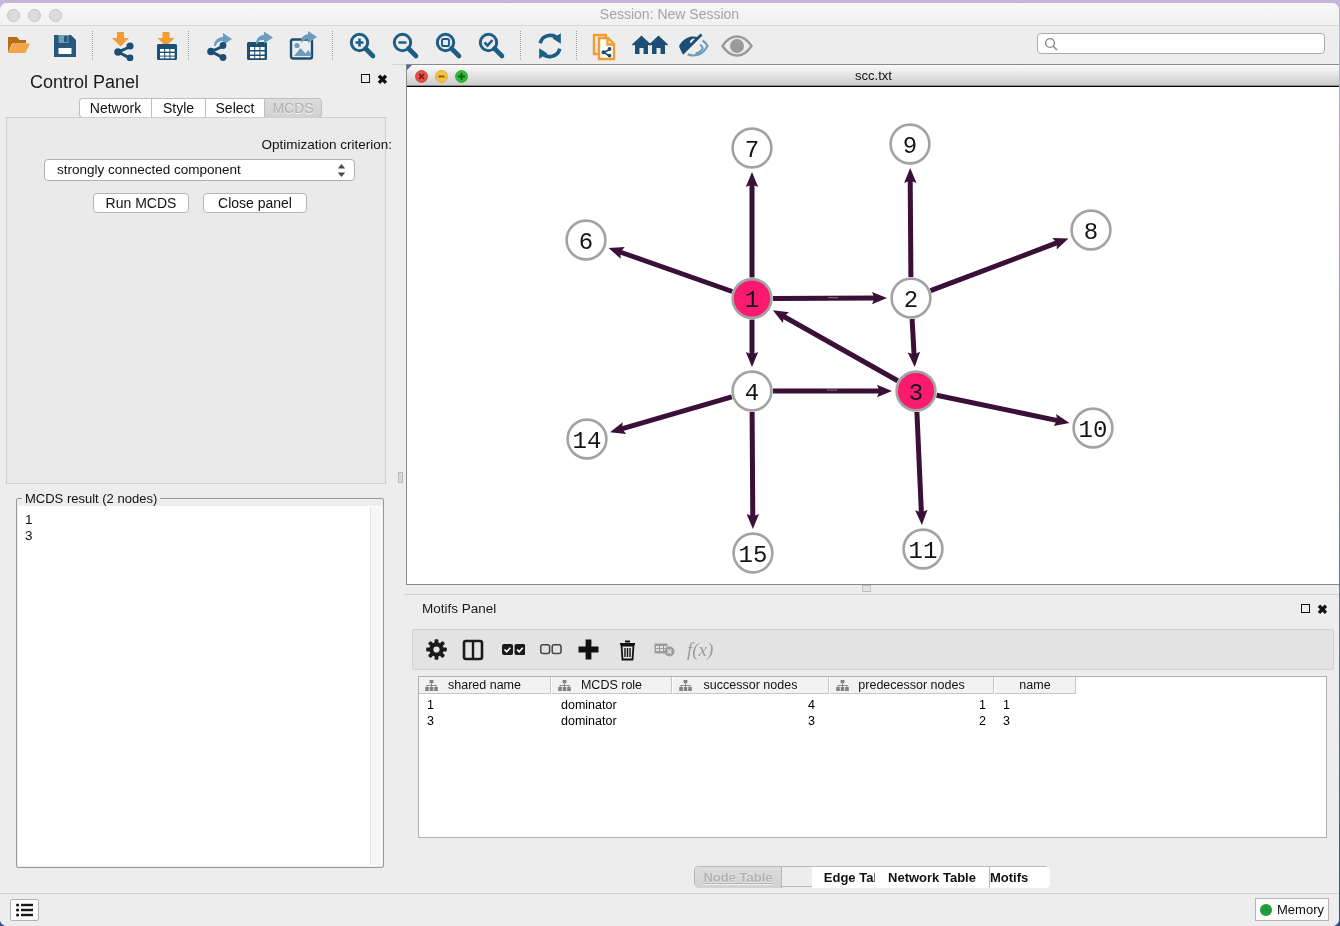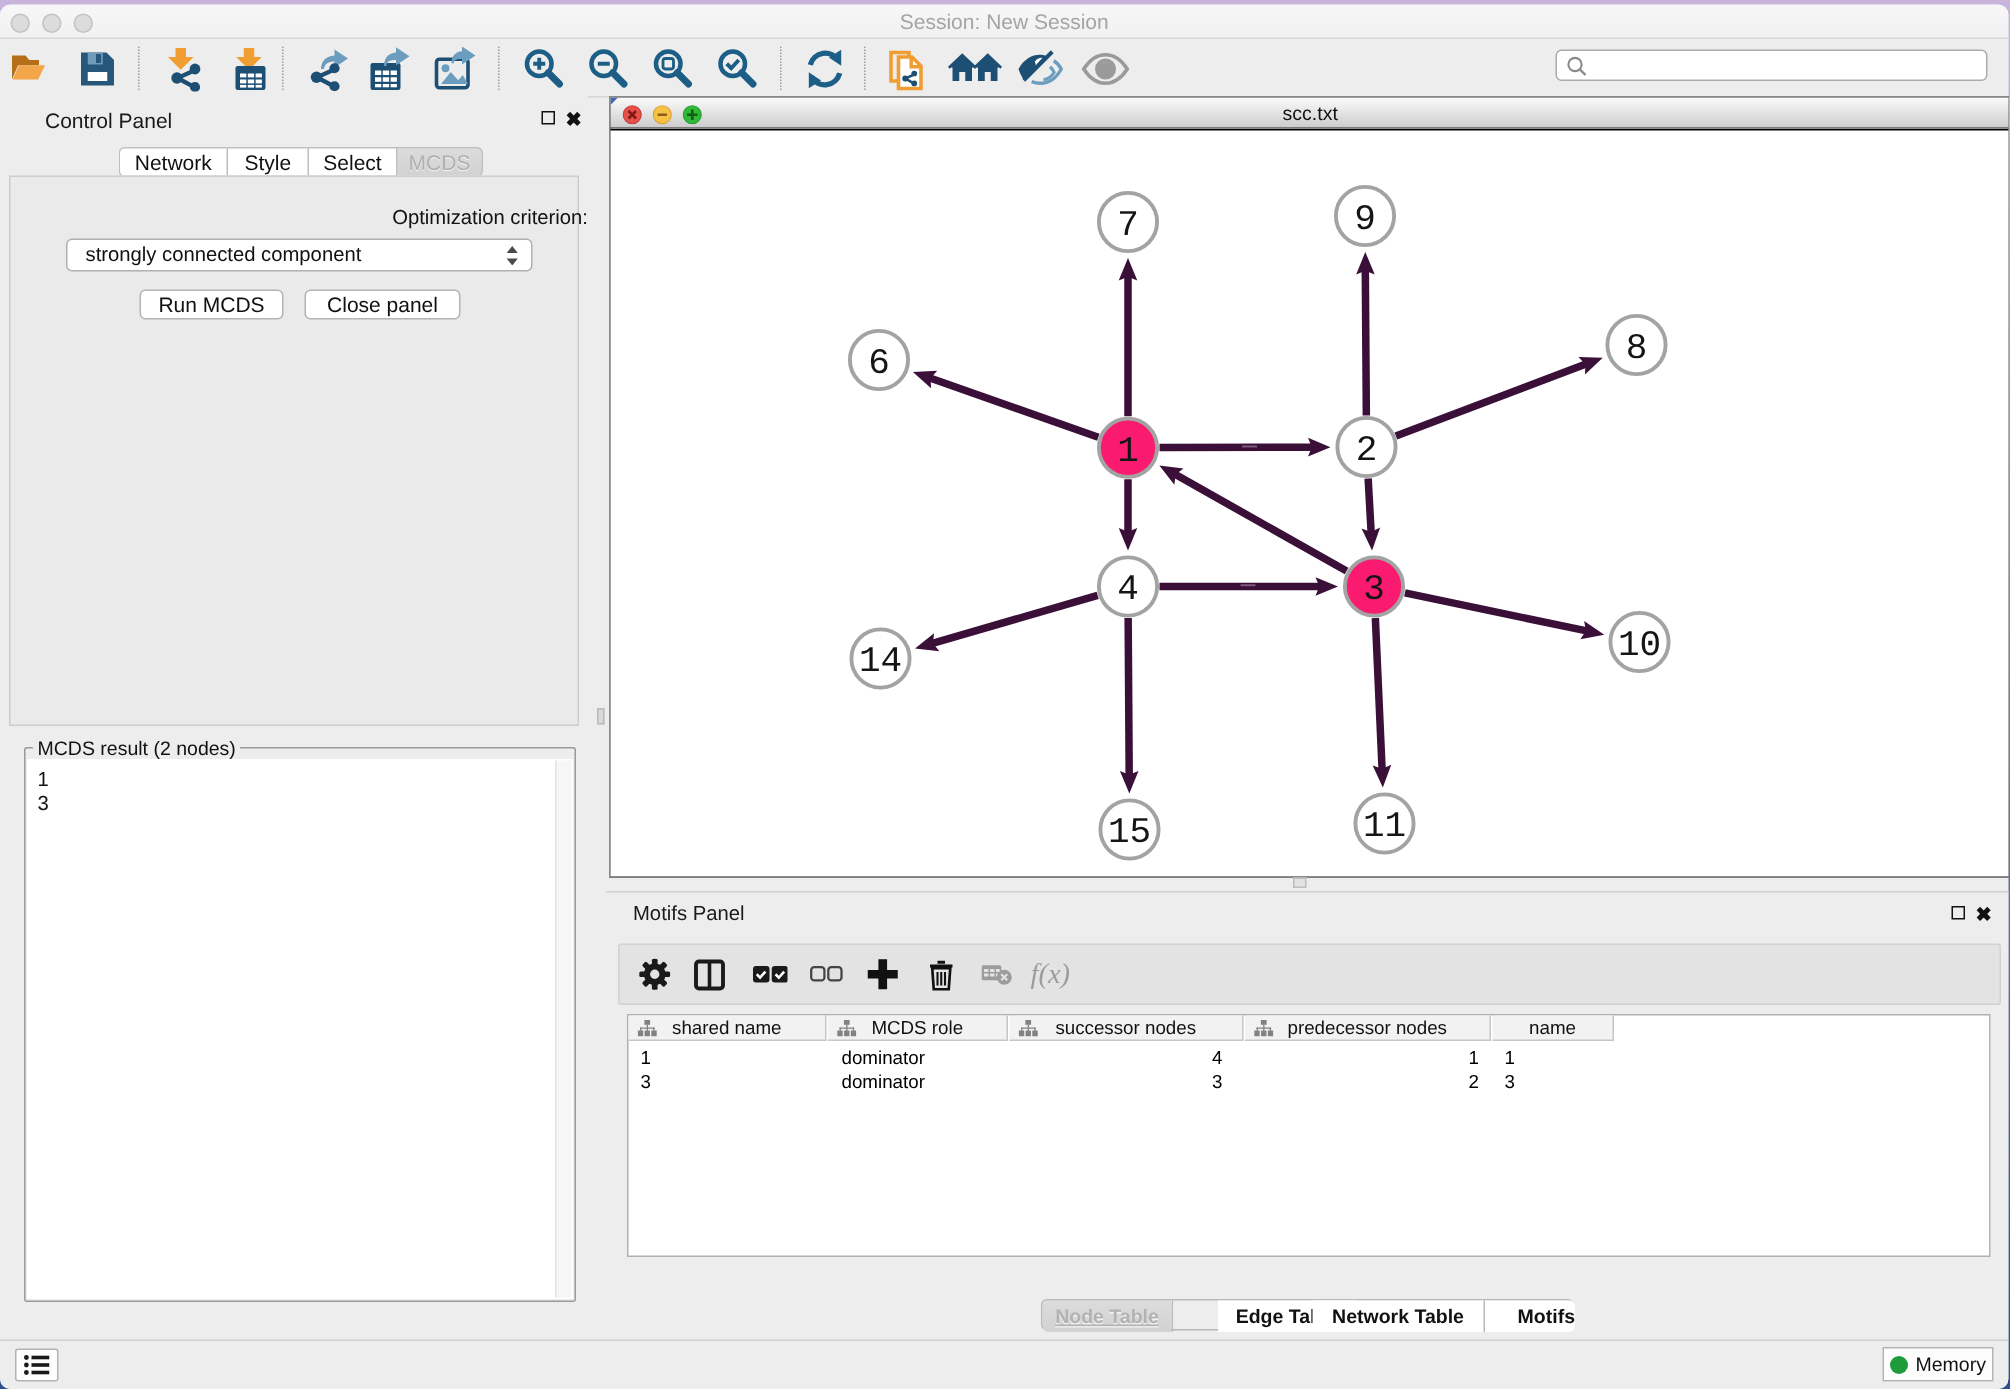--- a/index.html
+++ b/index.html
@@ -201,21 +201,21 @@
         </svg>
       </div>
 <div id="search">
         <svg width="15" height="15" viewBox="0 0 15 15" style="position:absolute;left:6px;top:3px">
  <circle cx="6" cy="6" r="4.4" fill="none" stroke="#8a8a8a" stroke-width="1.4"></circle>
  <line x1="9.2" y1="9.2" x2="13" y2="13" stroke="#8a8a8a" stroke-width="1.6"></line>
         </svg>
       </div>
 </div>
 <div id="cpanel">
- <div class="phead" style="position:absolute;left:30px;top:9px;font-size:14px">Control Panel</div>
+ <div class="phead" style="position:absolute;left:30px;top:9px;font-size:18px">Control Panel</div>
  <div class="float-ic" style="left:361px;top:11px"></div>
  <div class="close-x" style="left:377px;top:9px">✖</div>
  <div class="tab" style="left:79px;width:72px;border-radius:4px 0 0 4px">Network</div>
  <div class="tab" style="left:151px;width:54px">Style</div>
  <div class="tab" style="left:205px;width:59px">Select</div>
  <div class="tab" style="left:264px;width:58px;background:linear-gradient(#dcdcdc,#d2d2d2);border-right:1px solid #bfbfbf;border-radius:0 4px 4px 0;color:#b0b0b0;text-shadow:0 1px 0 #f5f5f5">MCDS</div>
  <div style="position:absolute;left:6px;top:54px;width:380px;height:367px;background:#eaeaea;border:1px solid #cdcdcd"></div>
  <div style="position:absolute;left:0;top:74px;width:392px;text-align:right;font-size:13.5px;color:#111">Optimization criterion:</div>
  <div style="position:absolute;left:44px;top:96px;width:311px;height:22px;background:#fff;border:1px solid #b0b0b0;border-radius:4px;font-size:13.5px;color:#111;line-height:20px;padding-left:12px">strongly connected component
    <svg width="9" height="13" viewBox="0 0 9 13" style="position:absolute;right:8px;top:4px">
@@ -437,21 +437,21 @@
   <div style="position:absolute;left:8px;top:37px;font-size:12.5px">3</div>
   <div style="position:absolute;left:142px;top:37px;font-size:12.5px">dominator</div>
   <div style="position:absolute;left:254px;top:37px;width:142px;text-align:right;font-size:12.5px">3</div>
   <div style="position:absolute;left:411px;top:37px;width:156px;text-align:right;font-size:12.5px">2</div>
   <div style="position:absolute;left:584px;top:37px;font-size:12.5px">3</div>
  </div>
  <div id="btabs" style="position:absolute;top:271px;left:290px;width:355px;height:21px;font-size:13px;font-weight:bold;border:1px solid #b9b9b9;border-radius:4px">
   <div style="position:absolute;left:0px;top:0;width:87px;height:21px;line-height:21px;text-align:center;background:linear-gradient(#dcdcdc,#d2d2d2);color:#b2b2b2;text-shadow:0 1px 0 #f2f2f2;border-radius:4px 0 0 4px;border-right:1px solid #b9b9b9;text-decoration:underline;">Node Table</div>
   <div style="position:absolute;left:87px;top:0;width:93px;height:21px;line-height:21px;text-align:center;background:#fff;color:#111;border-right:1px solid #b9b9b9;margin-left:30px;">Edge Table</div>
   <div style="position:absolute;left:180px;top:0;width:115px;height:21px;line-height:21px;text-align:center;background:#fff;color:#111;border-right:1px solid #b9b9b9;">Network Table</div>
-  <div style="position:absolute;left:295px;top:0;width:60px;height:21px;line-height:21px;text-align:right;background:#fff;color:#111;border-radius:0 4px 4px 0;">Motifs</div>
+  <div style="position:absolute;left:295px;top:0;width:60px;height:21px;line-height:21px;text-align:left;background:#fff;color:#111;border-radius:0 4px 4px 0;">Motifs</div>
   </div>
 </div>
 <div id="sbar">
  <div style="position:absolute;left:10px;top:5px;width:29px;height:22px;background:#fdfdfd;border:1px solid #b3b3b3;border-radius:2px">
   <svg width="17" height="14" viewBox="0 0 17 14" style="position:absolute;left:5px;top:3px">
           <g fill="#1a1a1a">
             <circle cx="1.6" cy="2" r="1.6"></circle>
             <circle cx="1.6" cy="7" r="1.6"></circle>
             <circle cx="1.6" cy="12" r="1.6"></circle>
             <rect x="5" y="0.8" width="12" height="2.4"></rect>

